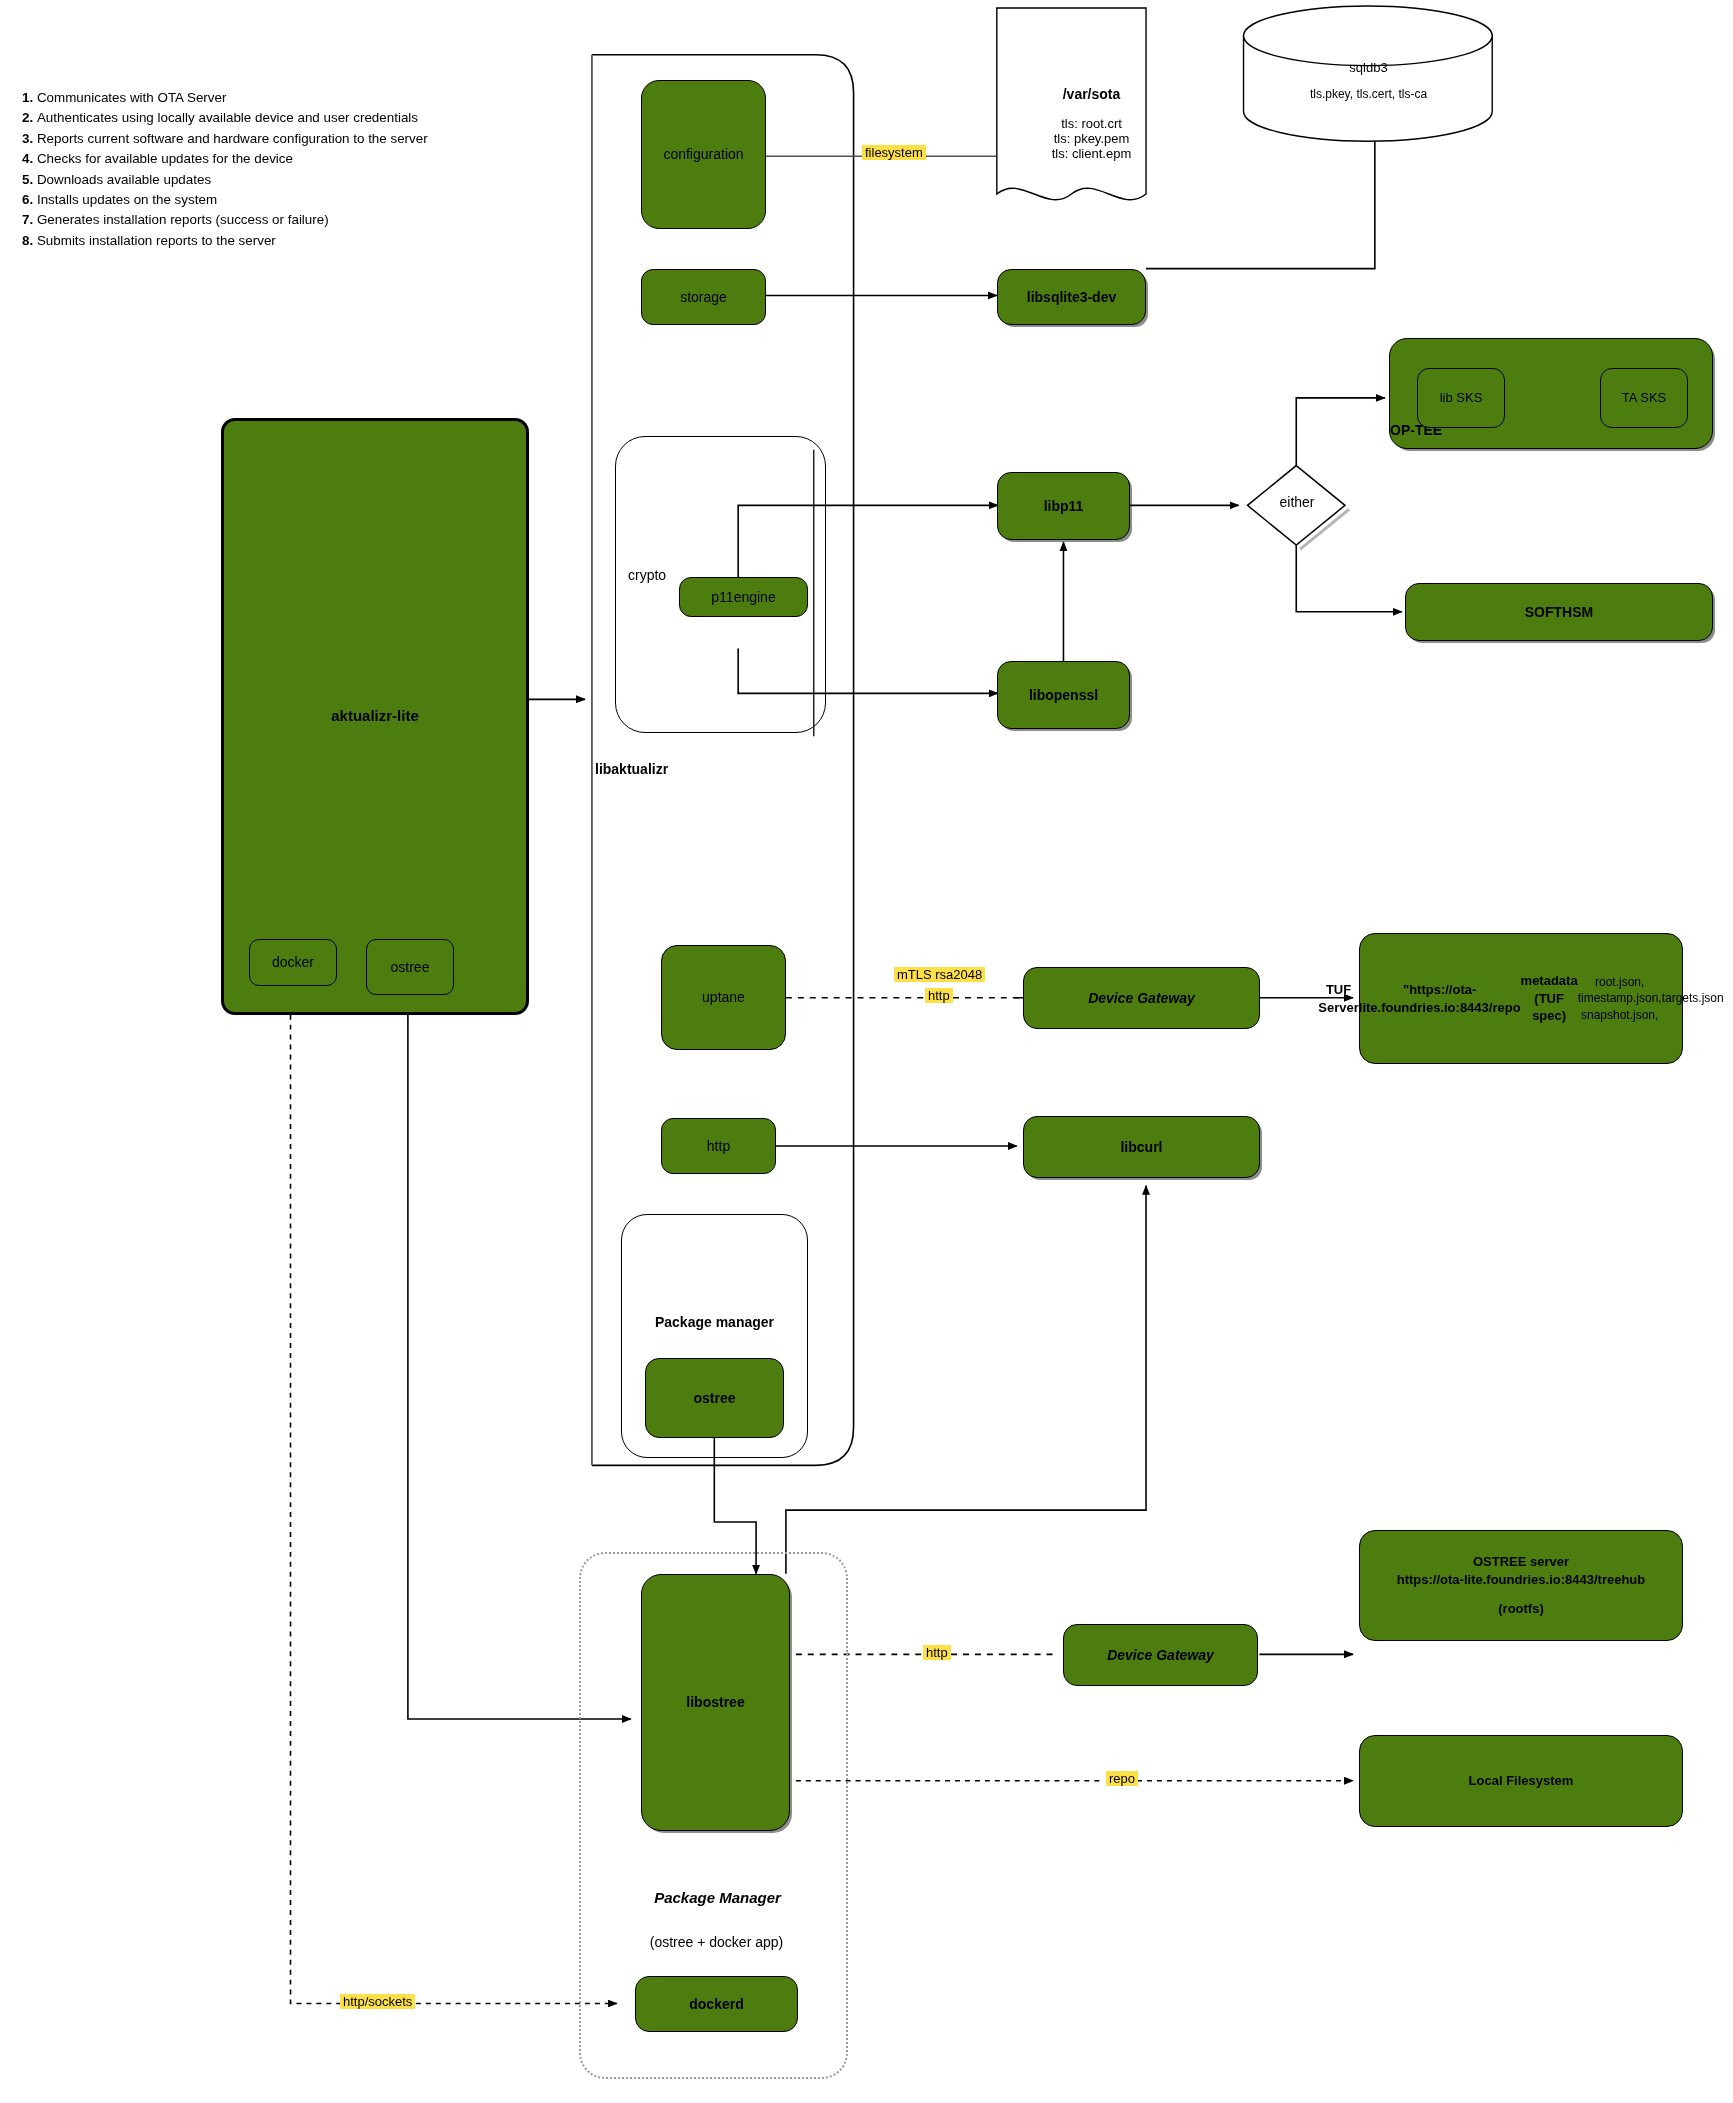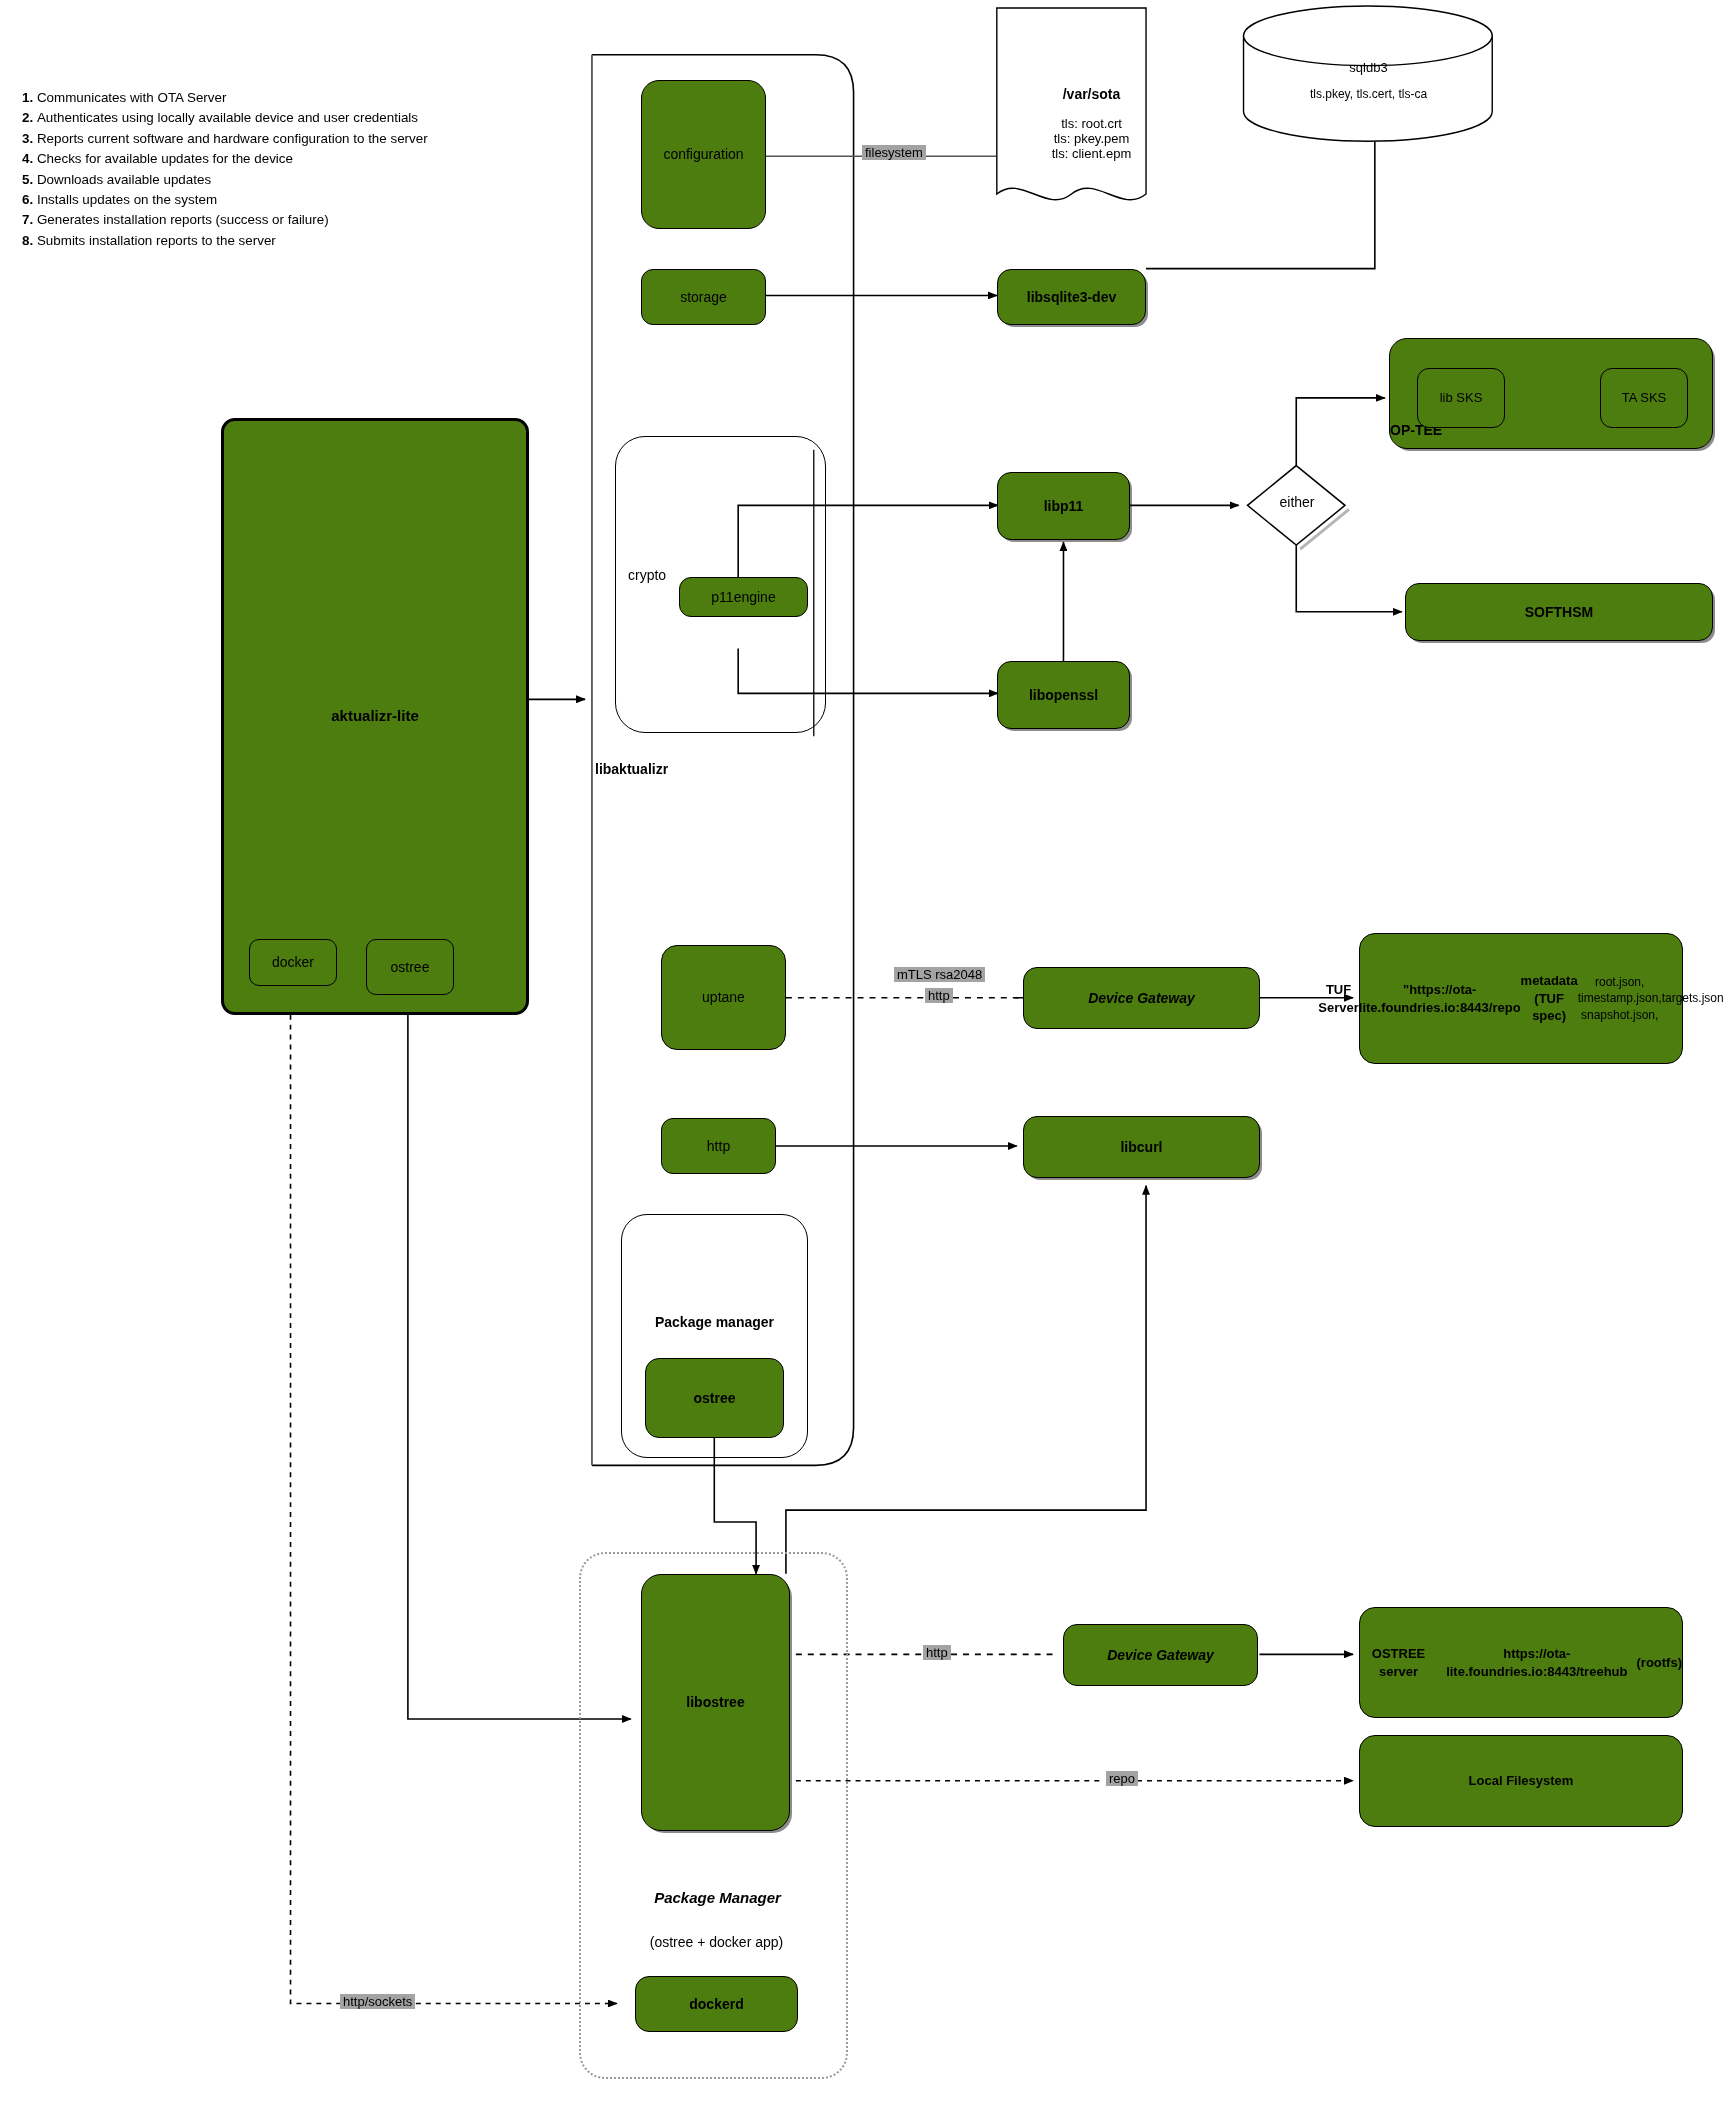--- a/index.html
+++ b/index.html
@@ -57,21 +57,21 @@
     border: 2px dotted #9a9a9a;
     border-radius: 26px;
     background: transparent;
   }
   .bold { font-weight: bold; }
   .ital { font-style: italic; font-weight: bold; }
   .small { font-size: 13px; }
   .tiny { font-size: 12px; }
   .edge-label {
     position: absolute;
-    background: #a3a3a3;
+    background: #fde047;
     font-size: 13px;
     padding: 0 3px;
     white-space: nowrap;
     color: #000000;
   }
   .free-label {
     position: absolute;
     font-size: 14px;
     white-space: nowrap;
   }
@@ -330,22 +330,22 @@
         font-size:14px;">(ostree + docker app)</div>
   <div class="node plain" style="left:635px; top:1976px; width:163px; height:56px;
         border-radius:14px;">
     <span class="bold">dockerd</span>
   </div>
 
   <div class="node plain" style="left:1063px; top:1624px; width:195px; height:62px;">
     <span class="ital">Device Gateway</span>
   </div>
 
-  <div class="node plain" style="left:1359px; top:1607px; width:324px; height:111px;
-        flex-direction:row; border-radius:16px;">
+  <div class="node plain" style="left:1359px; top:1530px; width:324px; height:111px;
+        flex-direction:column; border-radius:16px;">
     <div class="bold small">OSTREE server</div>
     <div class="bold small">https://ota-lite.foundries.io:8443/treehub</div>
     <div style="height:12px;"></div>
     <div class="bold small">(rootfs)</div>
   </div>
 
   <div class="node plain" style="left:1359px; top:1735px; width:324px; height:92px;
         border-radius:16px;">
     <span class="bold small">Local Filesystem</span>
   </div>

